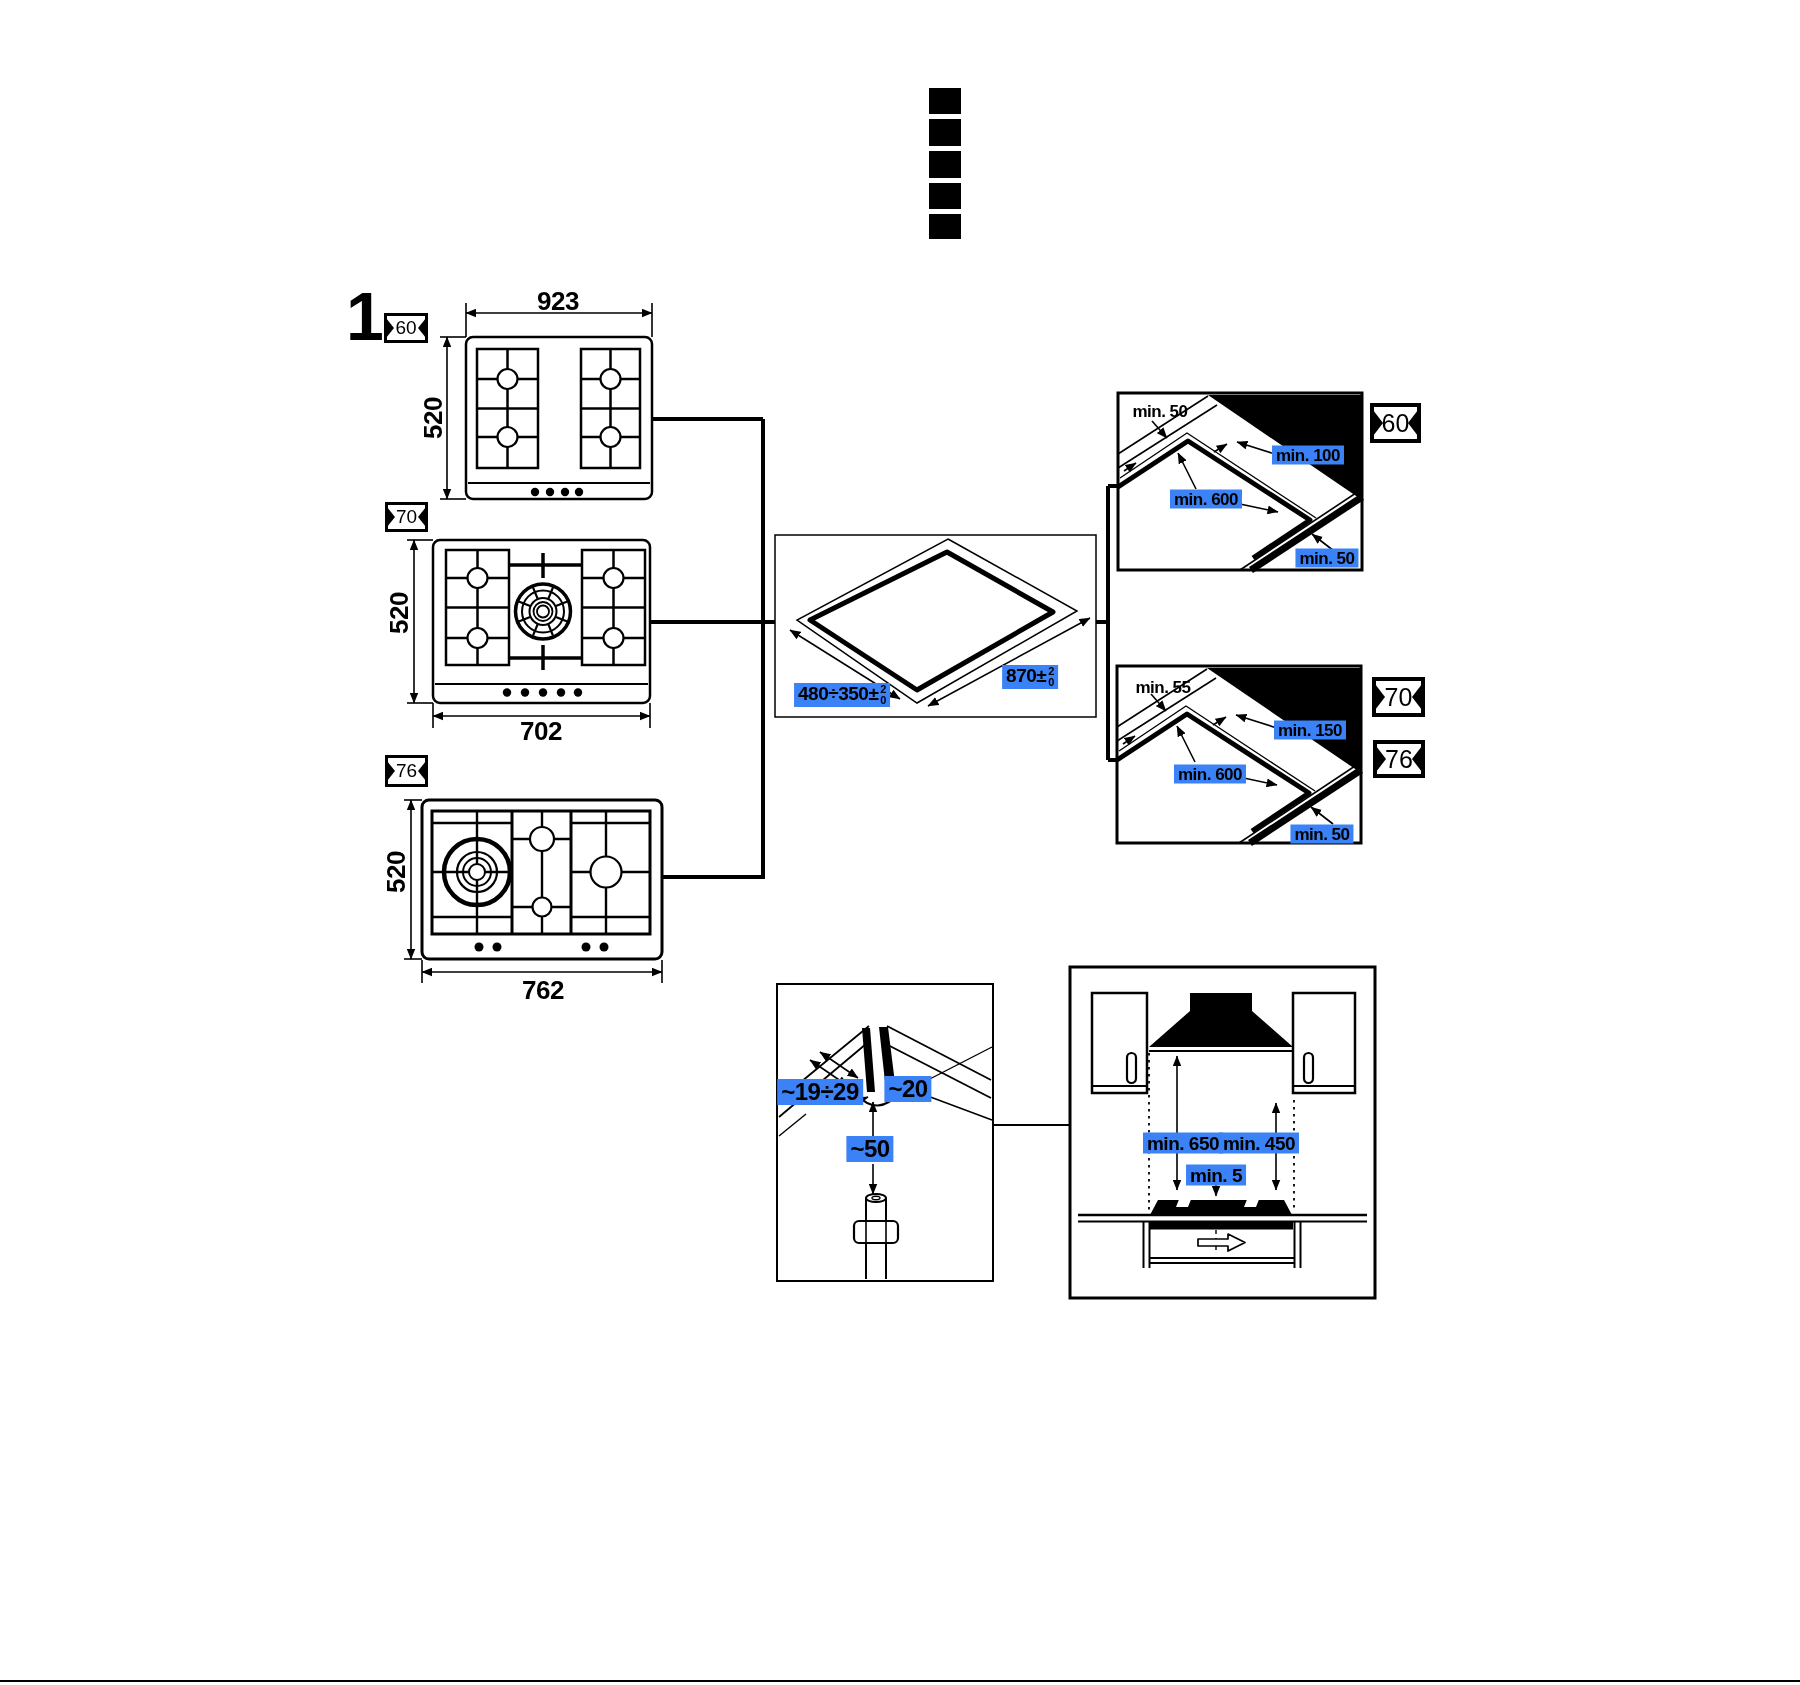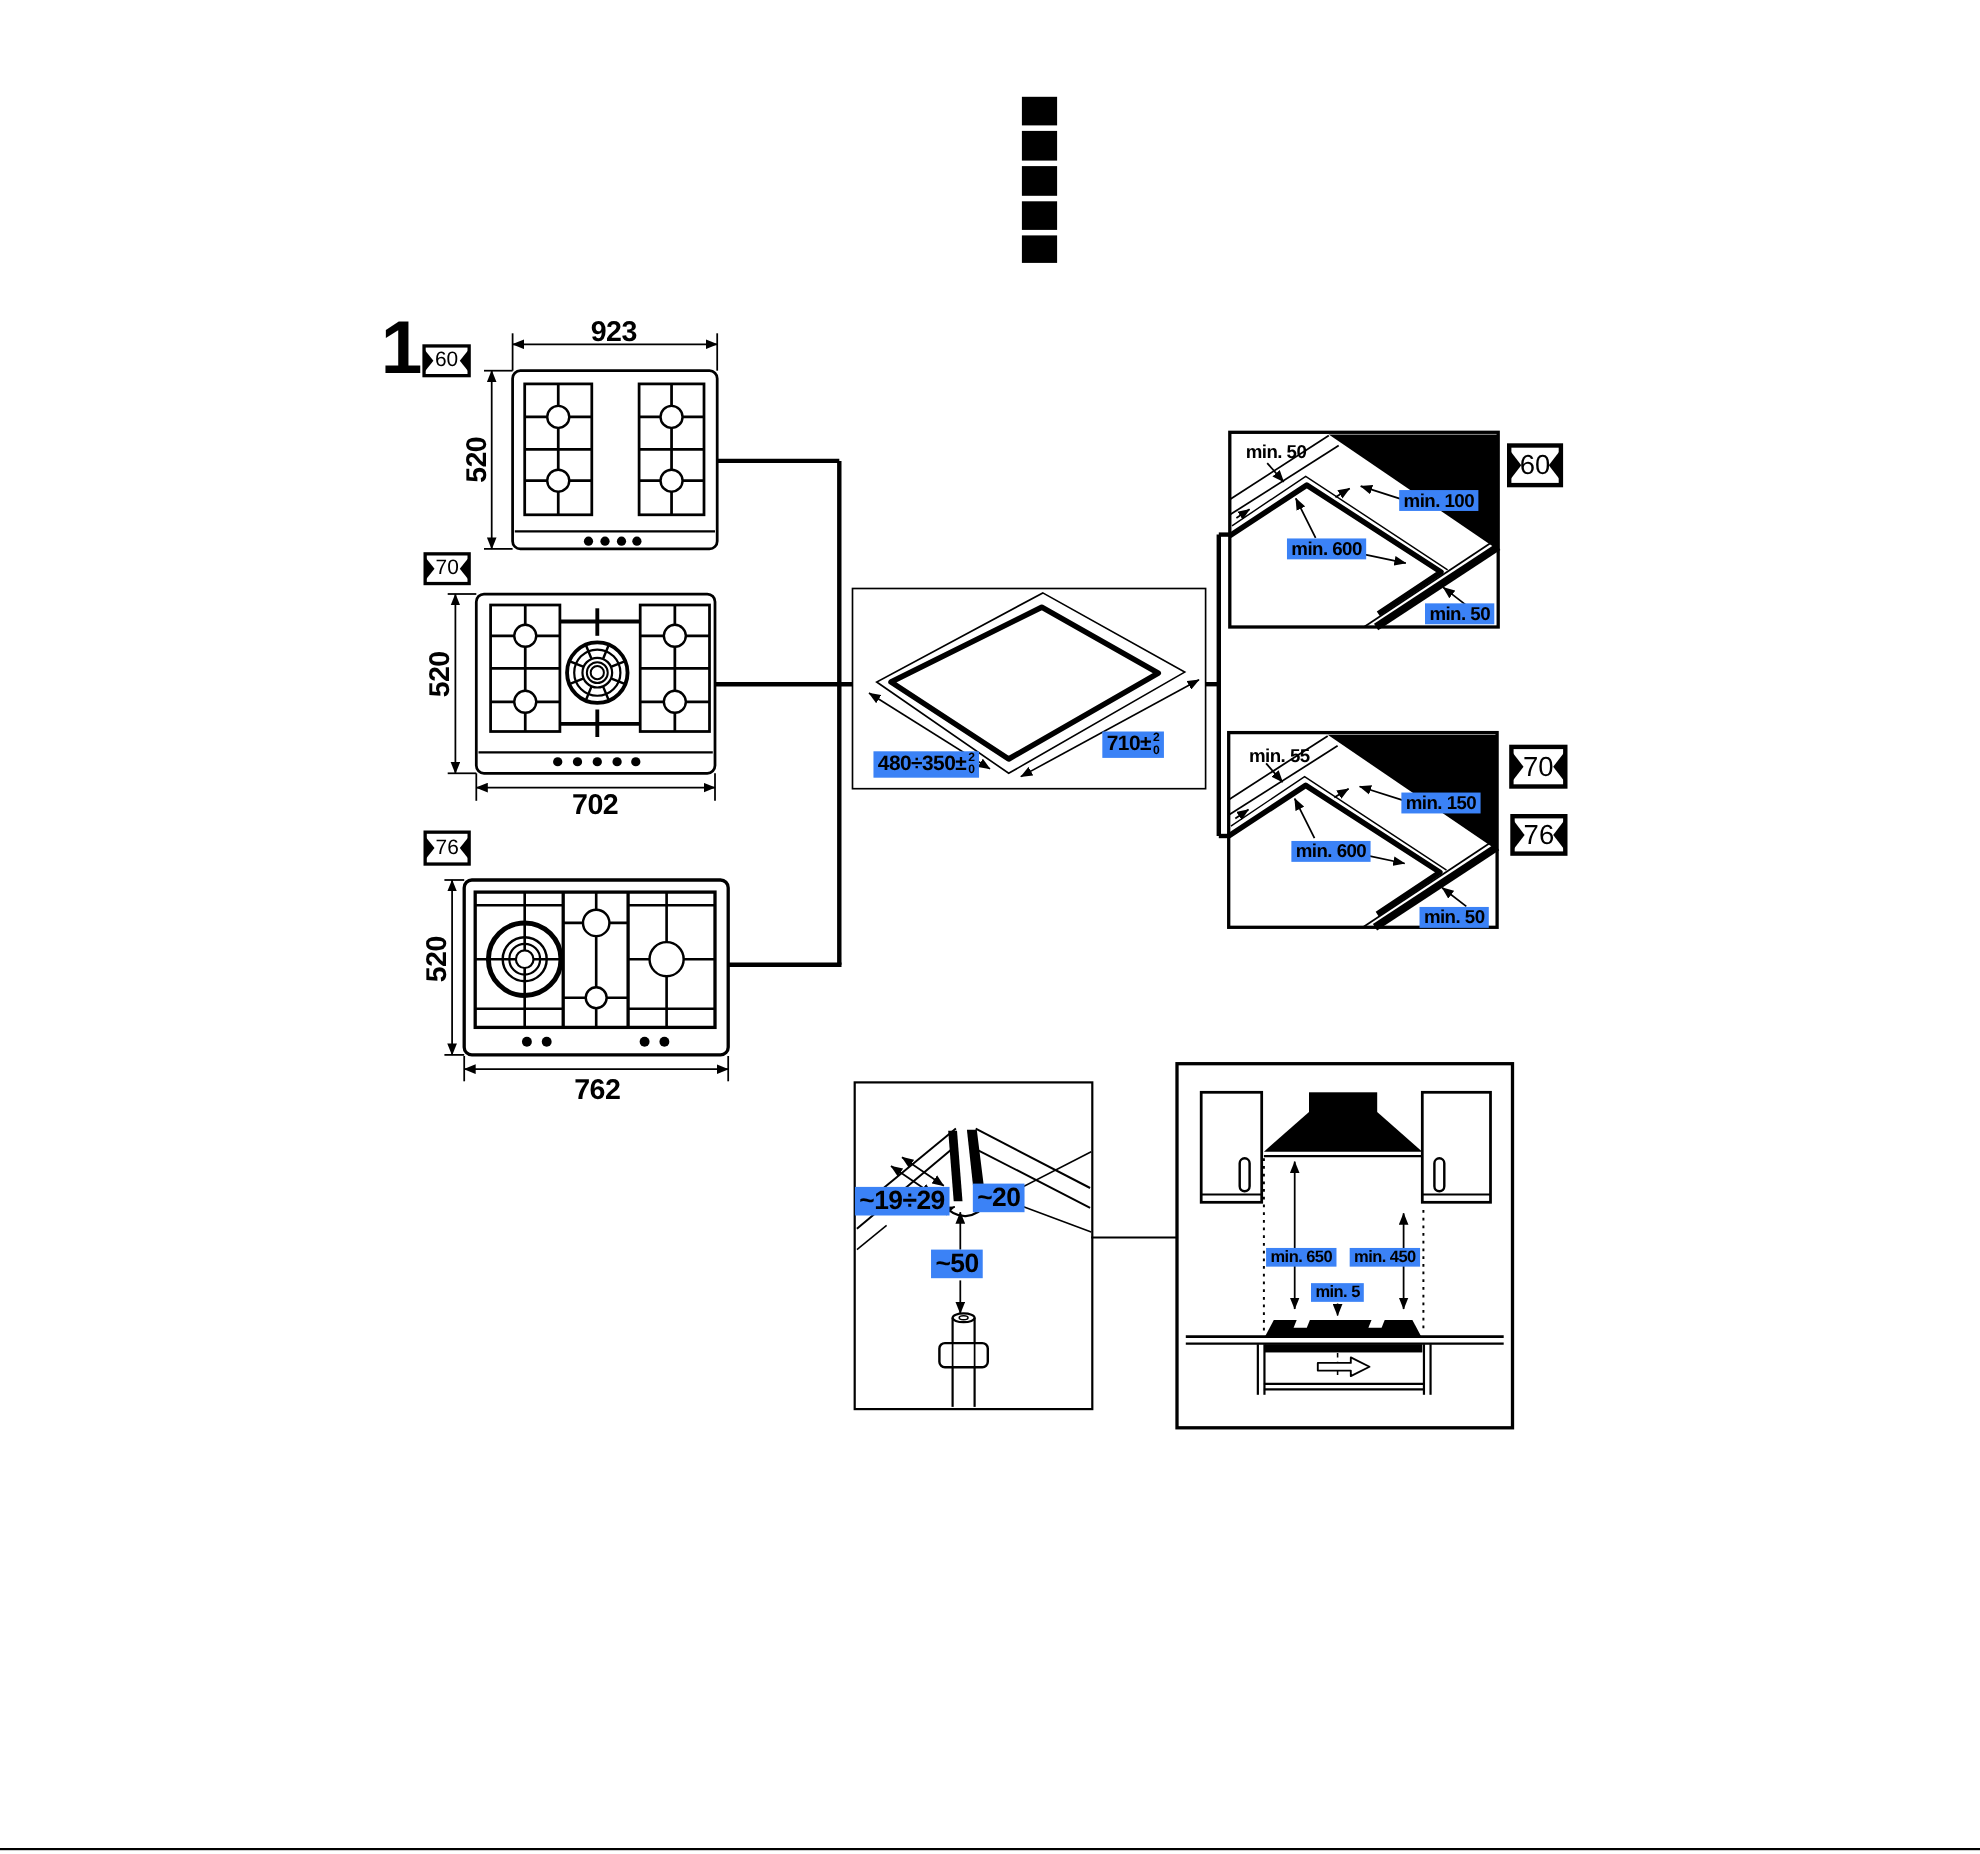--- a/index.html
+++ b/index.html
@@ -3,21 +3,21 @@
 <meta charset="utf-8">
 <style>
   html,body{margin:0;padding:0;background:#fff}
   #canvas{position:relative;width:1800px;height:1685px;background:#ffffff;overflow:hidden;
           font-family:"Liberation Sans","DejaVu Sans",sans-serif;color:#000}
   #art{position:absolute;left:0;top:0}
   .lbl{position:absolute;transform:translate(-50%,-50%);font-weight:bold;white-space:nowrap;
        line-height:1;letter-spacing:-0.5px;color:#000}
   .rot{transform:translate(-50%,-50%) rotate(-90deg)}
   .bg{background:#3b82f6;padding:1px 4px}
-  .fs26{font-size:26px}.fs20{font-size:24px}.fs19{font-size:19px}.fs17{font-size:17px}.fs15{font-size:15px}
+  .fs26{font-size:26px}.fs20{font-size:24px}.fs19{font-size:19px}.fs17{font-size:17px}.fs15{font-size:19px}
   .fig{font-size:68px;letter-spacing:-2px}
   .tolstack{display:inline-flex;flex-direction:column;font-size:11px;margin-left:2px;vertical-align:middle}
   .tolstack i{font-style:normal;line-height:1;font-weight:bold}
   .badge{position:absolute;background:#fff;border:3px solid #000;box-sizing:border-box;
          display:flex;align-items:center;justify-content:center;font-weight:normal}
   .badge .num{position:relative;z-index:2}
   .nl,.nr{position:absolute;top:50%;width:0;height:0;border:solid transparent;z-index:1}
   .badge-sm{font-size:19px}
   .badge-sm .nl{left:-1px;transform:translateY(-50%);border-width:10px 0 10px 8px;border-left-color:#000}
   .badge-sm .nr{right:-1px;transform:translateY(-50%);border-width:10px 8px 10px 0;border-right-color:#000}
@@ -323,21 +323,21 @@
 <div class="lbl fs26" style="left:543px;top:990px">762</div>
 <div class="lbl fs26 rot" style="left:396px;top:872px">520</div>
 
 <div class="lbl fs19 bg" style="left:842px;top:695px">
   <span>480÷350±</span><span class="tolstack">
         <i>2</i>
         <i>0</i>
       </span>
 </div>
 <div class="lbl fs19 bg" style="left:1030px;top:677px">
-  <span>710±</span><span class="tolstack">
+  <span>870±</span><span class="tolstack">
         <i>2</i>
         <i>0</i>
       </span>
 </div>
 
 <div class="lbl fs17" style="left:1160px;top:411px">min. 50</div>
 <div class="lbl fs17 bg" style="left:1308px;top:455px">min. 100</div>
 <div class="lbl fs17 bg" style="left:1206px;top:499px">min. 600</div>
 <div class="lbl fs17 bg" style="left:1327px;top:558px">min. 50</div>
 

